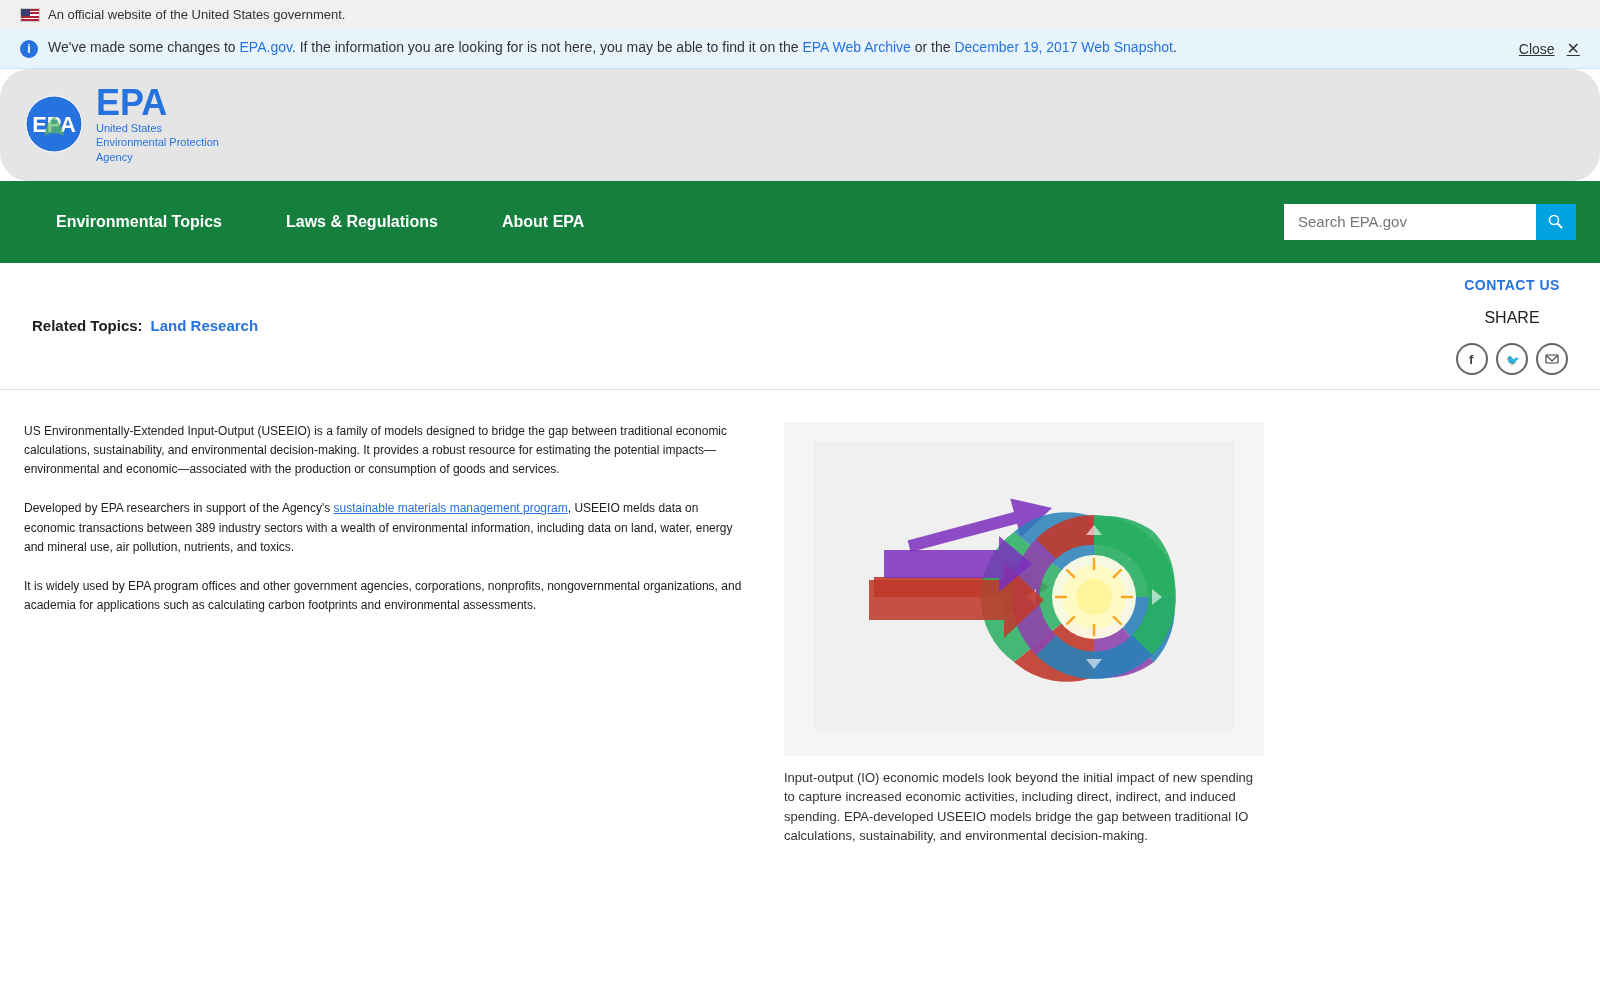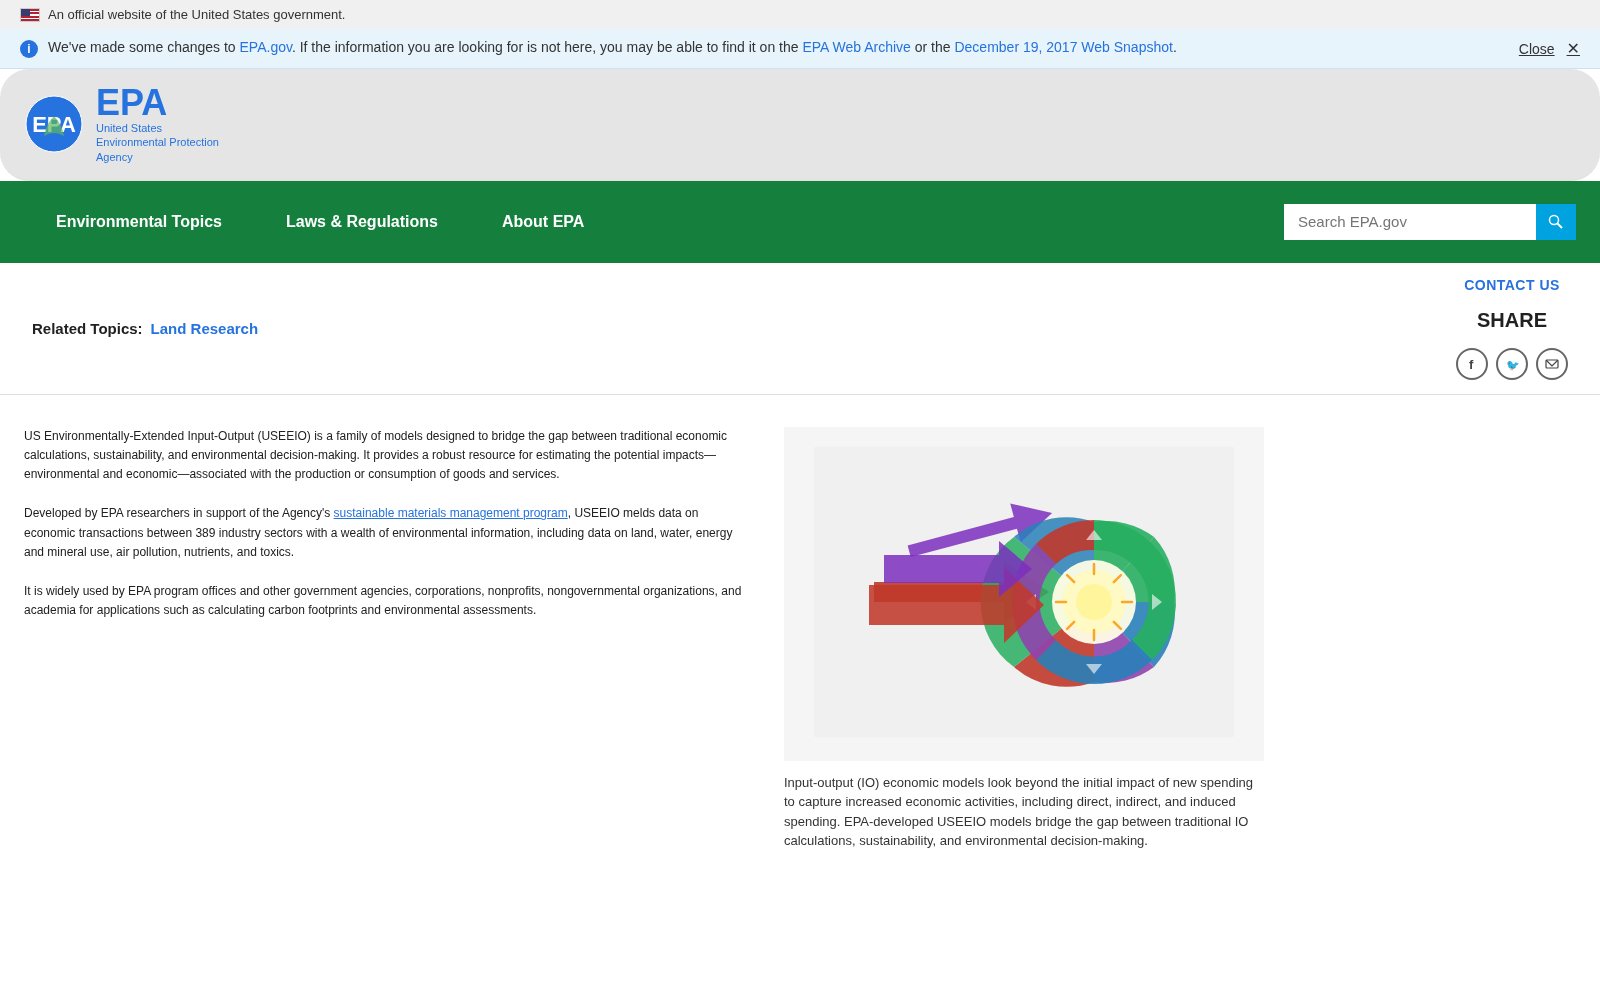--- a/index.html
+++ b/index.html
@@ -191,22 +191,22 @@
       flex-direction: column;
     }
     .contact-link {
       color: #2672de;
       font-size: 14px;
       font-weight: bold;
       text-decoration: none;
       letter-spacing: 0.5px;
     }
     .share-label {
-      font-size: 20px;
-      font-weight: bold;
+      font-size: 16px;
+      font-weight: normal;
       color: #212121;
     }
     .share-icons {
       display: flex;
       gap: 8px;
     }
     .share-icon-btn {
       width: 32px; height: 32px;
       border-radius: 50%;
       border: 2px solid #666;

